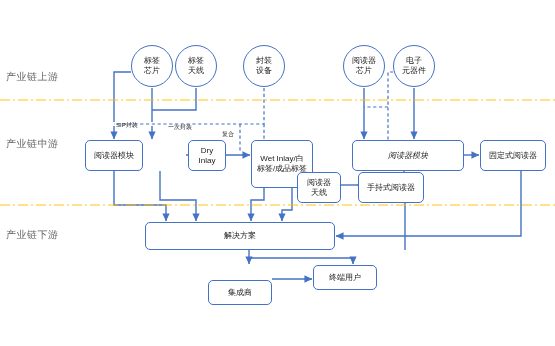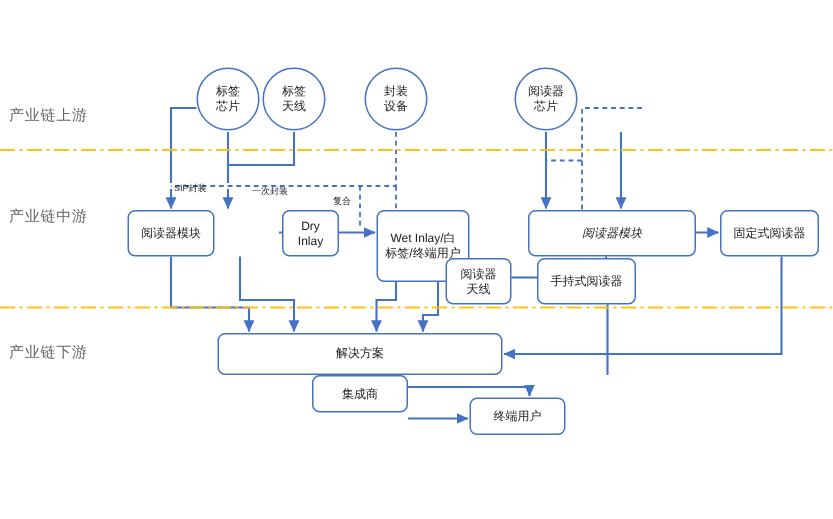--- a/index.html
+++ b/index.html
@@ -127,40 +127,46 @@
         <div>封装</div>
         <div>设备</div>
       </span>
   </div>
   <div class="node circle" style="left:343px;top:45px;width:42px;height:42px;">
     <span class="lbl">
         <div>阅读器</div>
         <div>芯片</div>
       </span>
   </div>
+  <div class="node circle" style="left:393px;top:45px;width:42px;height:42px;">
+    <span class="lbl">
+        <div>电子</div>
+        <div>元器件</div>
+      </span>
+  </div>
 
   <div class="edge-label" style="left:116px;top:121px;">SIP封装</div>
   <div class="edge-label" style="left:168px;top:123px;">一次封装</div>
   <div class="edge-label" style="left:222px;top:130px;">复合</div>
 
   <div class="node" style="left:85px;top:140px;width:58px;height:31px;">
     <span class="lbl">
         <div>阅读器模块</div>
       </span>
   </div>
   <div class="node" style="left:148px;top:140px;width:38px;height:31px;margin-left:40px;">
     <span class="lbl">
         <div>Dry</div>
         <div>Inlay</div>
       </span>
   </div>
   <div class="node" style="left:251px;top:140px;width:62px;height:48px;">
     <span class="lbl">
         <div>Wet Inlay/白</div>
-        <div>标签/终端用户</div>
+        <div>标签/成品标签</div>
       </span>
   </div>
   <div class="node" style="left:352px;top:140px;width:112px;height:31px;font-style:italic;">
     <span class="lbl">
         <div>阅读器模块</div>
       </span>
   </div>
   <div class="node" style="left:297px;top:172px;width:44px;height:31px;">
     <span class="lbl">
         <div>阅读器</div>
@@ -176,21 +182,21 @@
     <span class="lbl">
         <div>解决方案</div>
       </span>
   </div>
 
   <div class="node" style="left:358px;top:172px;width:66px;height:31px;">
     <span class="lbl">
         <div>手持式阅读器</div>
       </span>
   </div>
-  <div class="node" style="left:208px;top:250px;width:64px;height:25px;">
+  <div class="node" style="left:208px;top:280px;width:64px;height:25px;">
     <span class="lbl">
         <div>集成商</div>
       </span>
   </div>
   <div class="node" style="left:313px;top:265px;width:64px;height:25px;">
     <span class="lbl">
         <div>终端用户</div>
       </span>
   </div>
 

